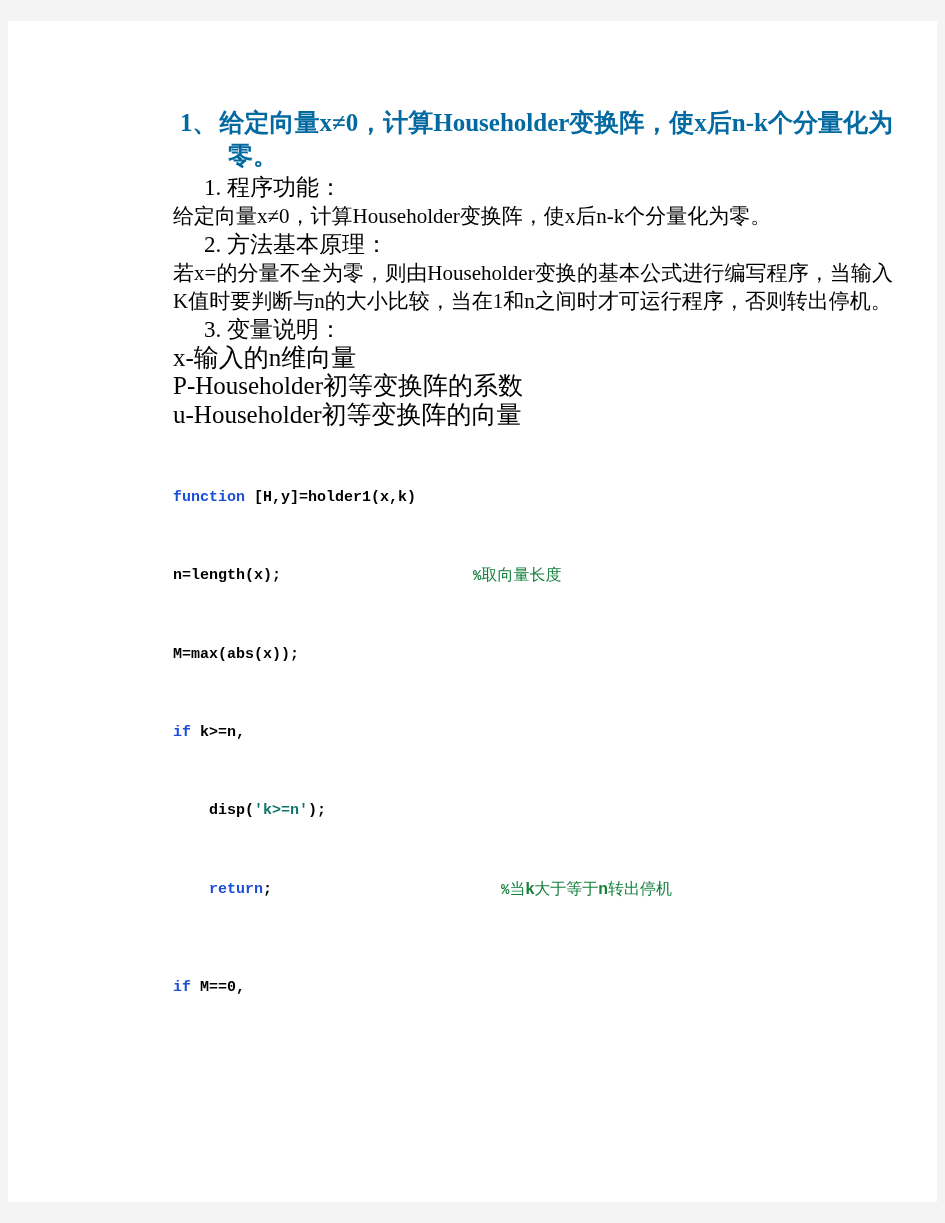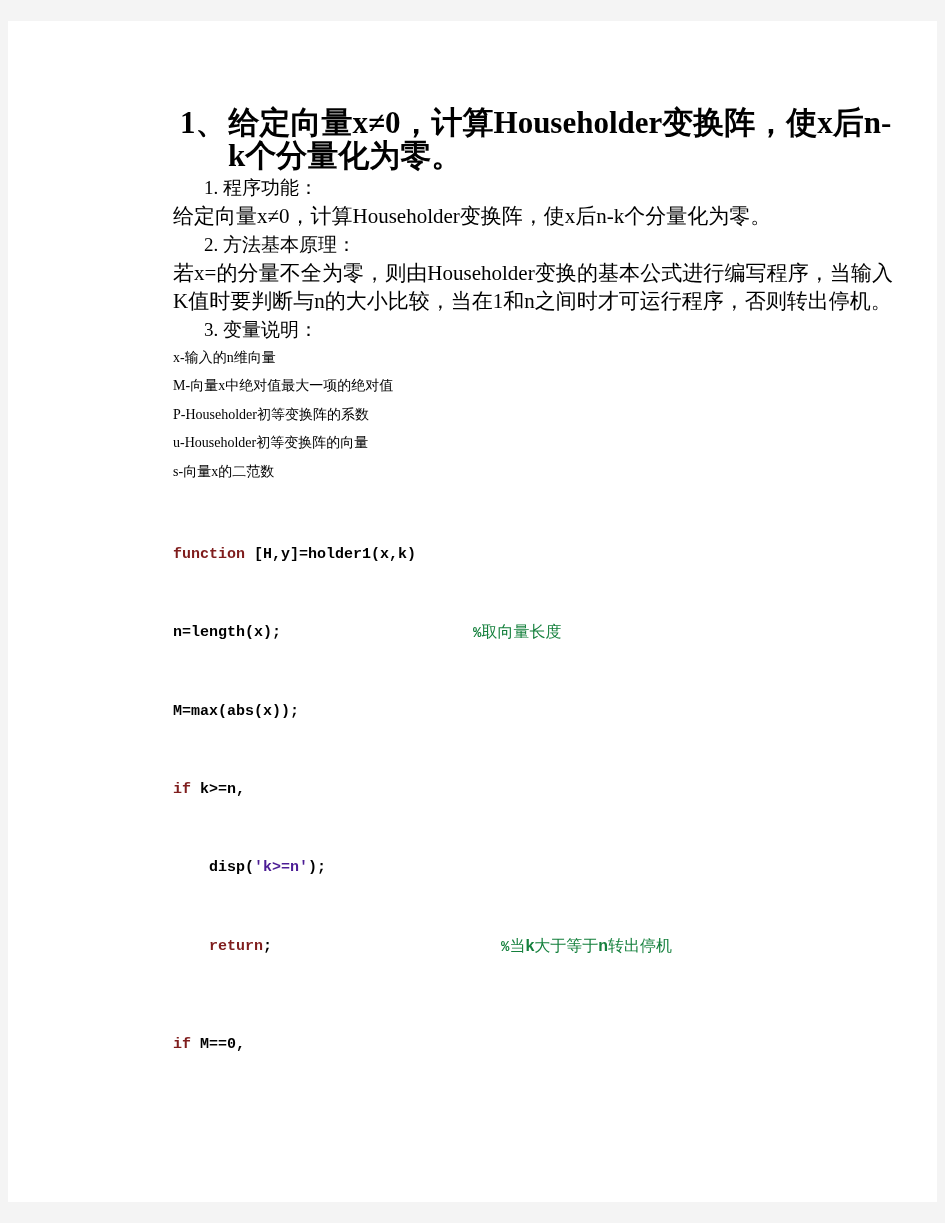--- a/index.html
+++ b/index.html
@@ -25,34 +25,34 @@
   .content {
     position: absolute;
     left: 165px;
     top: 85px;
     width: 720px;
   }
 
   
   .doc-title {
     font-family: "Liberation Serif", "DejaVu Serif", serif;
-    font-size: 31px;
+    font-size: 25px;
     font-weight: bold;
-    color: #000000;
+    color: #0369a1;
     line-height: 33px;
     margin: 0 0 2px 0;
     padding-left: 55px;
     text-indent: -48px;
     letter-spacing: 0px;
   }
   .doc-title .num { margin-right: 2px; }
 
   
   .sec-head {
-    font-size: 19px;
+    font-size: 23px;
     line-height: 28px;
     color: #000000;
     margin: 0;
     padding-left: 31px;
     font-weight: normal;
   }
   .sec-head .sn {
     font-family: "Liberation Serif", "DejaVu Serif", serif;
   }
 
@@ -62,21 +62,21 @@
     line-height: 28.5px;
     color: #000000;
     margin: 0;
     text-align: justify;
     text-justify: inter-ideograph;
   }
   .para b, .vline b { font-weight: normal; }
 
   
   .vline {
-    font-size: 14px;
+    font-size: 25px;
     line-height: 28.5px;
     color: #000000;
     margin: 0;
     white-space: nowrap;
   }
 
   
   .code {
     margin: 0;
     padding: 0;
@@ -86,22 +86,22 @@
     line-height: 19.6px;
     color: #000000;
     white-space: pre;
     position: relative;
   }
   .code-line {
     position: relative;
     height: 19.6px;
     white-space: pre;
   }
-  .kw  { color: #7f1d1d; }
-  .str { color: #4c1d95; }
+  .kw  { color: #1d4ed8; }
+  .str { color: #0f766e; }
   .cm  {
     position: absolute;
     color: #15803d;
     font-family: "Liberation Sans", "DejaVu Sans", sans-serif;
     font-size: 16px;
     font-weight: normal;
     white-space: nowrap;
     top: -1px;
   }
   .cm b { font-weight: bold; font-family: "Liberation Sans", "DejaVu Sans", sans-serif; }
@@ -132,24 +132,22 @@
       <span>方法基本原理：</span>
     </div>
     <p class="para">若<b>x=</b>的分量不全为零，则由<b>Householder</b>变换的基本公式进行编写程序，当输入<b>K</b>值时要判断与<b>n</b>的大小比较，当在<b>1</b>和<b>n</b>之间时才可运行程序，否则转出停机。</p>
 
     <div class="sec-head">
       <span class="sn">3.</span>
       <span>变量说明：</span>
     </div>
 
     <div class="vline"><b>x-</b>输入的<b>n</b>维向量</div>
-    <div class="vline"><b>M-</b>向量<b>x</b>中绝对值最大一项的绝对值</div>
     <div class="vline"><b>P-Householder</b>初等变换阵的系数</div>
     <div class="vline"><b>u-Householder</b>初等变换阵的向量</div>
-    <div class="vline"><b>s-</b>向量<b>x</b>的二范数</div>
 
 
     <div class="code">
 
       <div class="code-line"><span class="kw">function</span> [H,y]=holder1(x,k)</div>
 
       <div class="code-line">n=length(x);<span class="cm" style="left:300px"><span class="pct">%</span>取向量长度</span></div>
 
       <div class="code-line">M=max(abs(x));</div>
 

